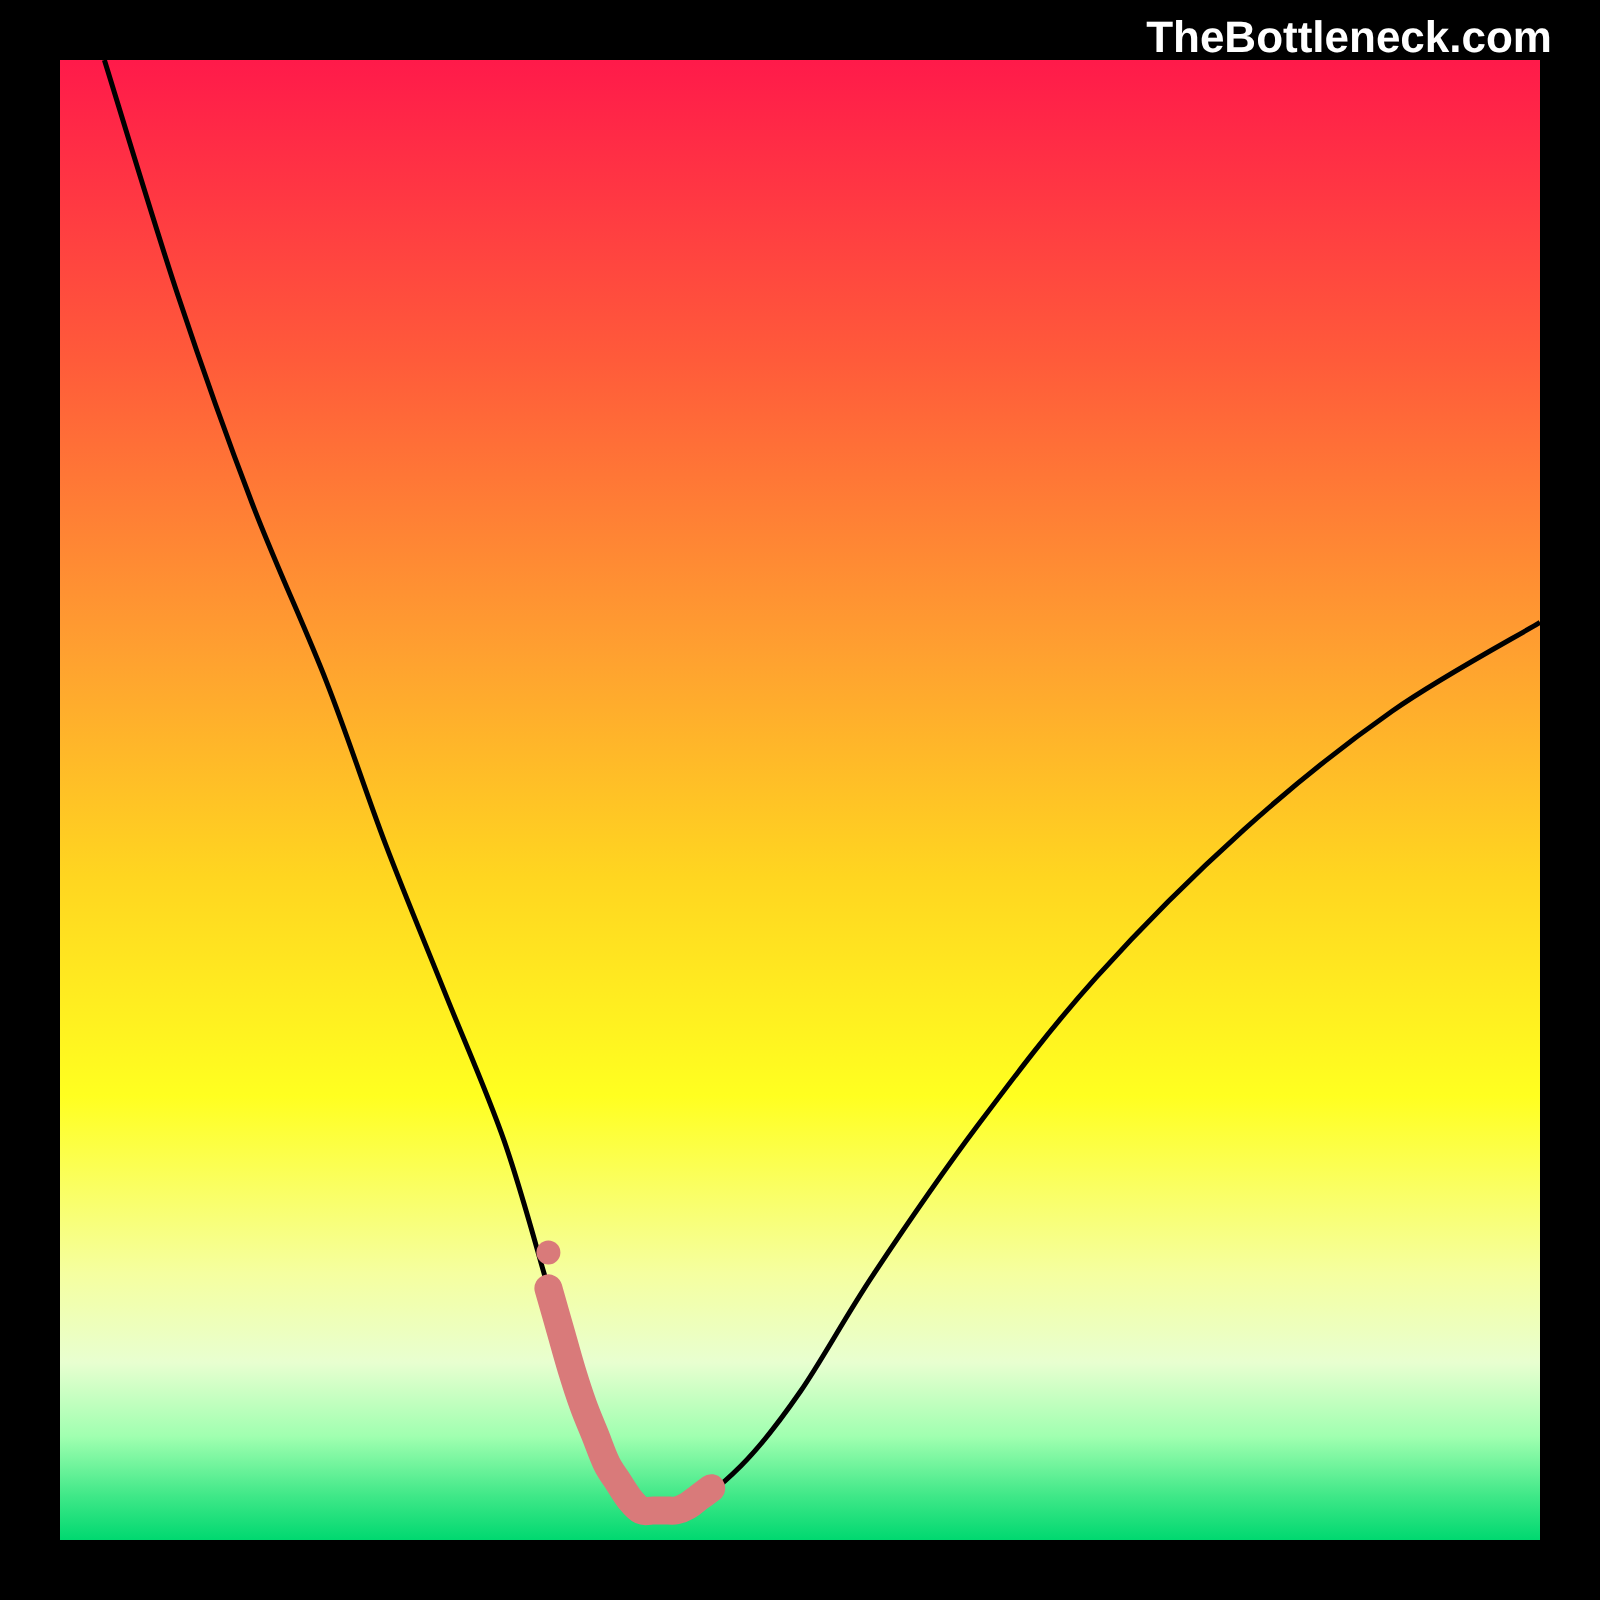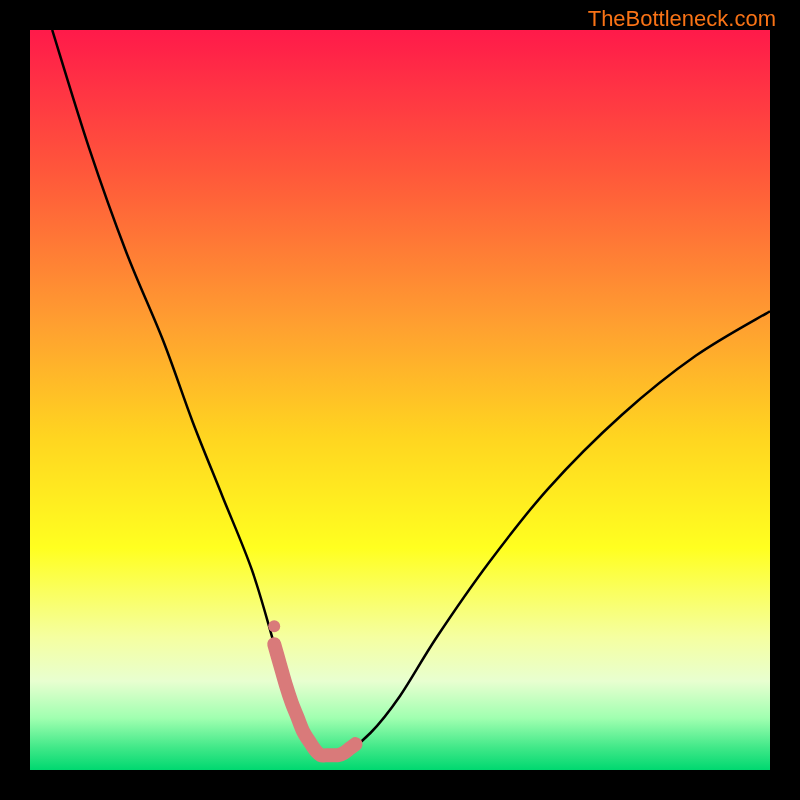--- a/index.html
+++ b/index.html
@@ -8,23 +8,23 @@
     width: 800px;
     height: 800px;
     background: #000;
     position: relative;
     font-family: Arial, sans-serif;
   }
   .watermark {
     position: absolute;
     top: 6px;
     right: 24px;
-    color: #f97316;
+    color: #ffffff;
     font-size: 22px;
-    font-weight: 400;
+    font-weight: 700;
     z-index: 10;
   }
   .plot-area {
     position: absolute;
     top: 30px;
     left: 30px;
     width: 740px;
     height: 740px;
     overflow: hidden;
   }

